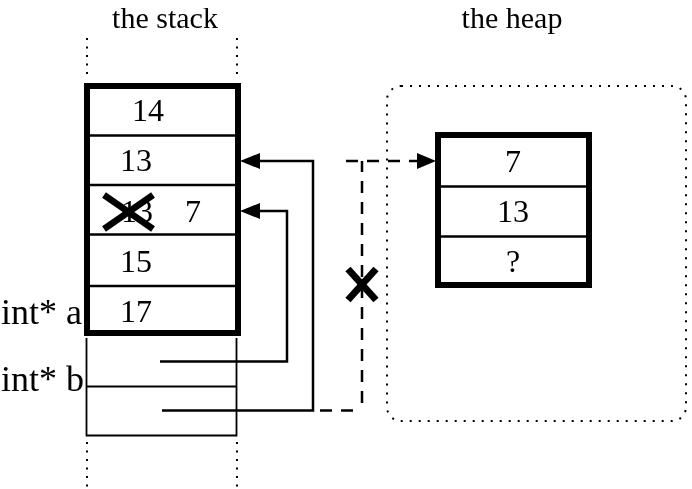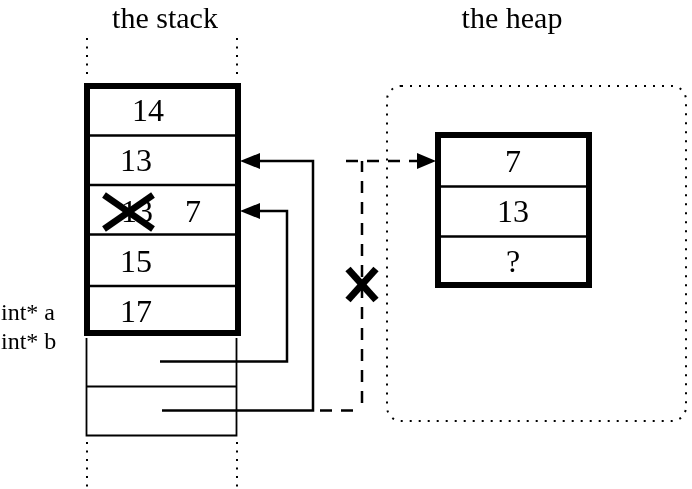--- a/index.html
+++ b/index.html
@@ -9,21 +9,21 @@
     height: 489px;
     background: #ffffff;
     font-family: Liberation Serif, serif;
     color: #000000;
     overflow: hidden;
   }
   #wires { position: absolute; left: 0; top: 0; width: 692px; height: 489px; }
   .txt { position: absolute; white-space: nowrap; color: #000; }
   .title { font-size: 30px; transform: translateX(-50%); }
   .cellnum { font-size: 32px; transform: translate(-50%, -50%); }
-  .ptrlabel { font-size: 24px; transform: translateY(-50%); }
+  .ptrlabel { font-size: 36px; transform: translateY(-50%); }
 </style>
 </head>
 <body>
 
 <div id="canvas">
 
   <svg id="wires" viewBox="0 0 692 489" xmlns="http://www.w3.org/2000/svg">
 
     <path d="M87 38 V80" stroke="#000" stroke-width="2" stroke-dasharray="2 6.5" fill="none"></path>
     <path d="M237 38 V80" stroke="#000" stroke-width="2" stroke-dasharray="2 6.5" fill="none"></path>
@@ -74,15 +74,15 @@
   <div class="txt cellnum" style="left:137px; top:211px;">13</div>
   <div class="txt cellnum" style="left:193px; top:211px;">7</div>
   <div class="txt cellnum" style="left:136px; top:261px;">15</div>
   <div class="txt cellnum" style="left:136px; top:311px;">17</div>
 
   <div class="txt cellnum" style="left:513px; top:161px;">7</div>
   <div class="txt cellnum" style="left:513px; top:211px;">13</div>
   <div class="txt cellnum" style="left:513px; top:261px;">?</div>
 
   <div class="txt ptrlabel" style="left:1px; top:312px;">int* a</div>
-  <div class="txt ptrlabel" style="left:1px; top:341px;">int* b</div>
+  <div class="txt ptrlabel" style="left:1px; top:379px;">int* b</div>
 
 </div>
 
 </body></html>

